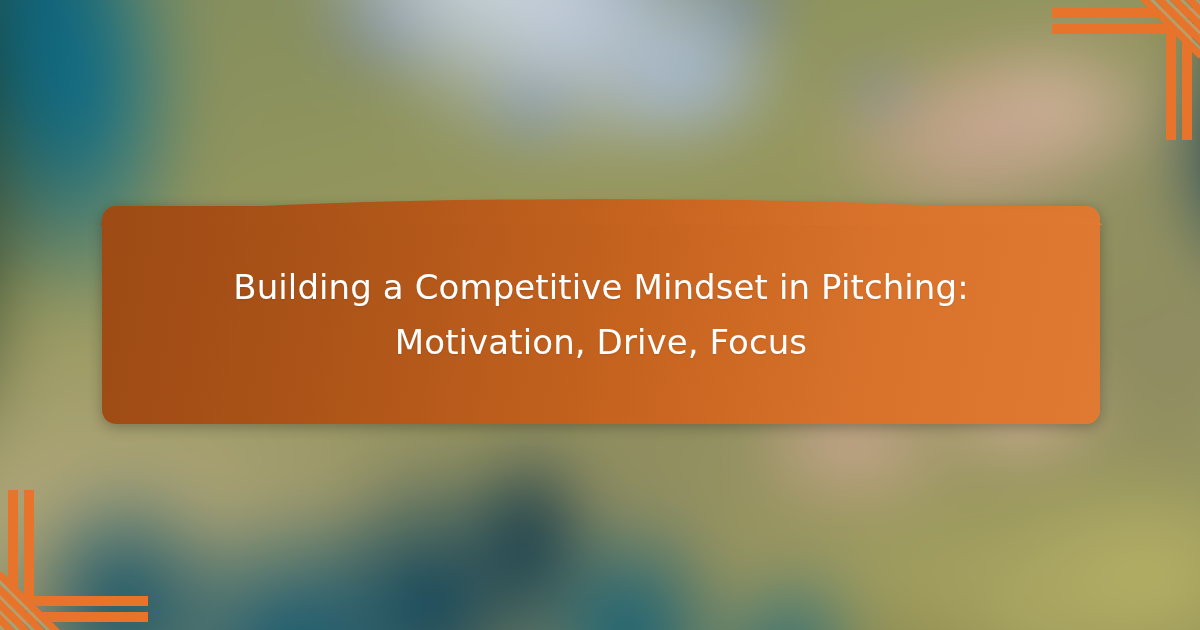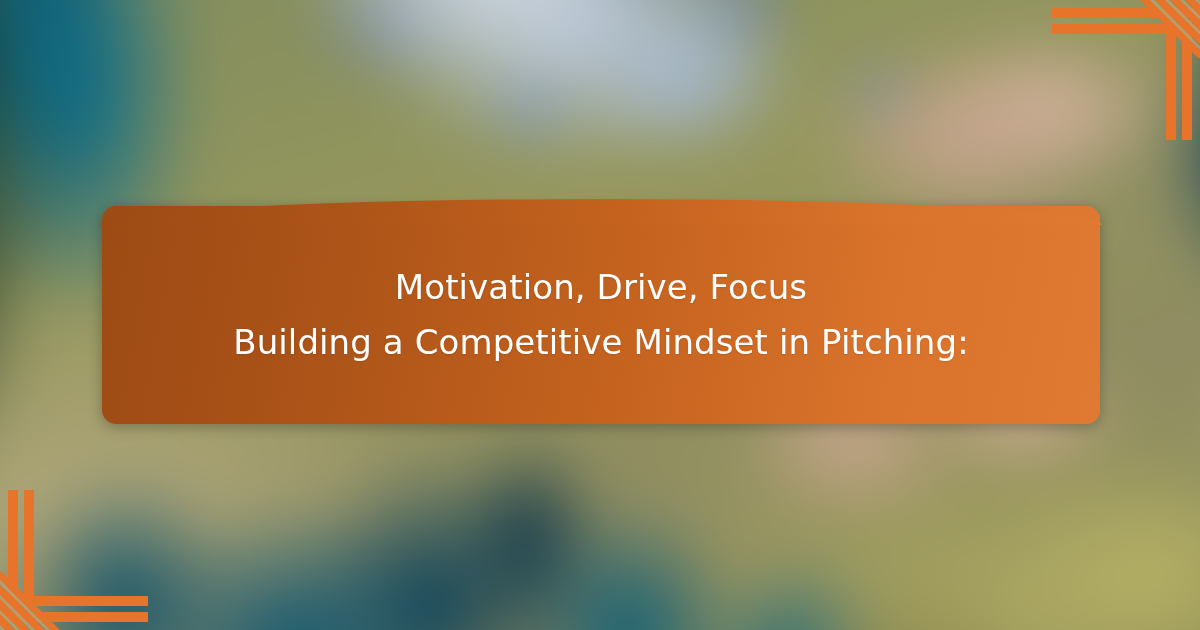--- a/index.html
+++ b/index.html
@@ -215,18 +215,18 @@
         <line x1="38" y1="170" x2="-67" y2="65"></line>
         <line x1="23" y1="170" x2="-82" y2="65"></line>
         <line x1="8" y1="170" x2="-97" y2="65"></line>
       </g>
     </g>
   </svg>
 
   <div class="banner">
     <div class="banner-arch"></div>
     <div class="banner-inner">
+      <div class="title-line">Building a Competitive Mindset in Pitching:</div>
       <div class="title-line">Motivation, Drive, Focus</div>
-      <div class="title-line">Building a Competitive Mindset in Pitching:</div>
     </div>
   </div>
 
 </div>
 
 </body></html>

